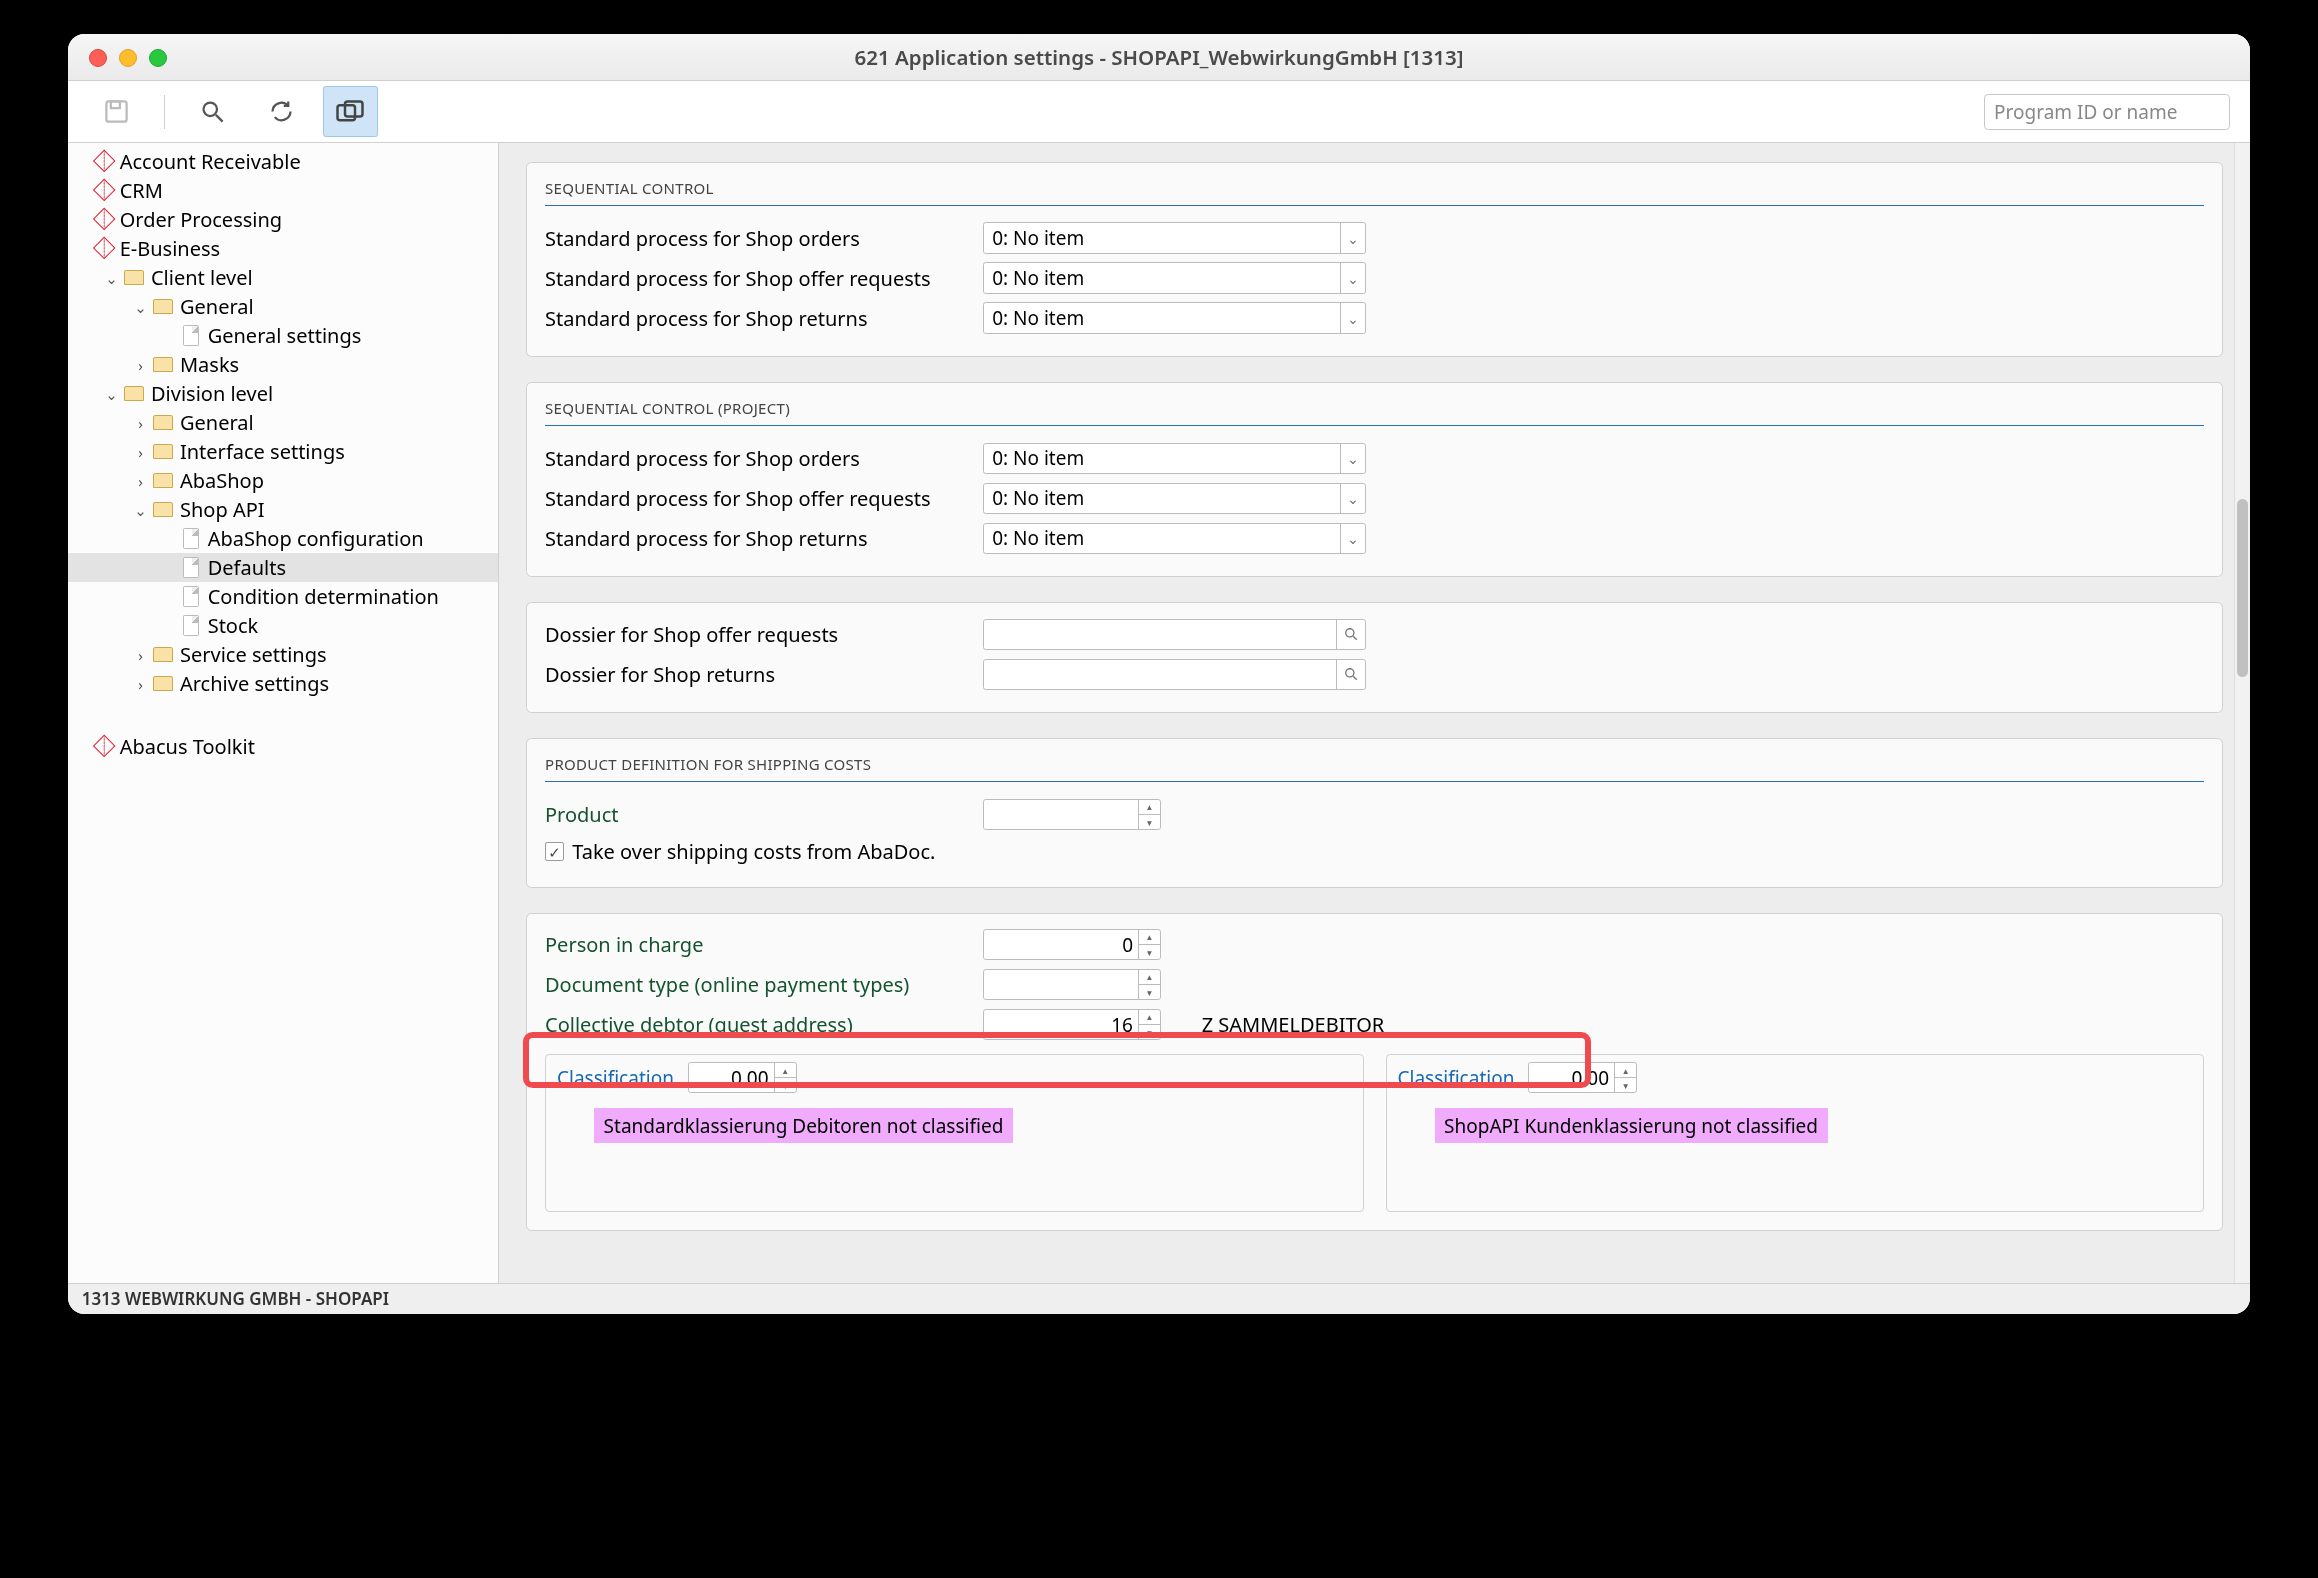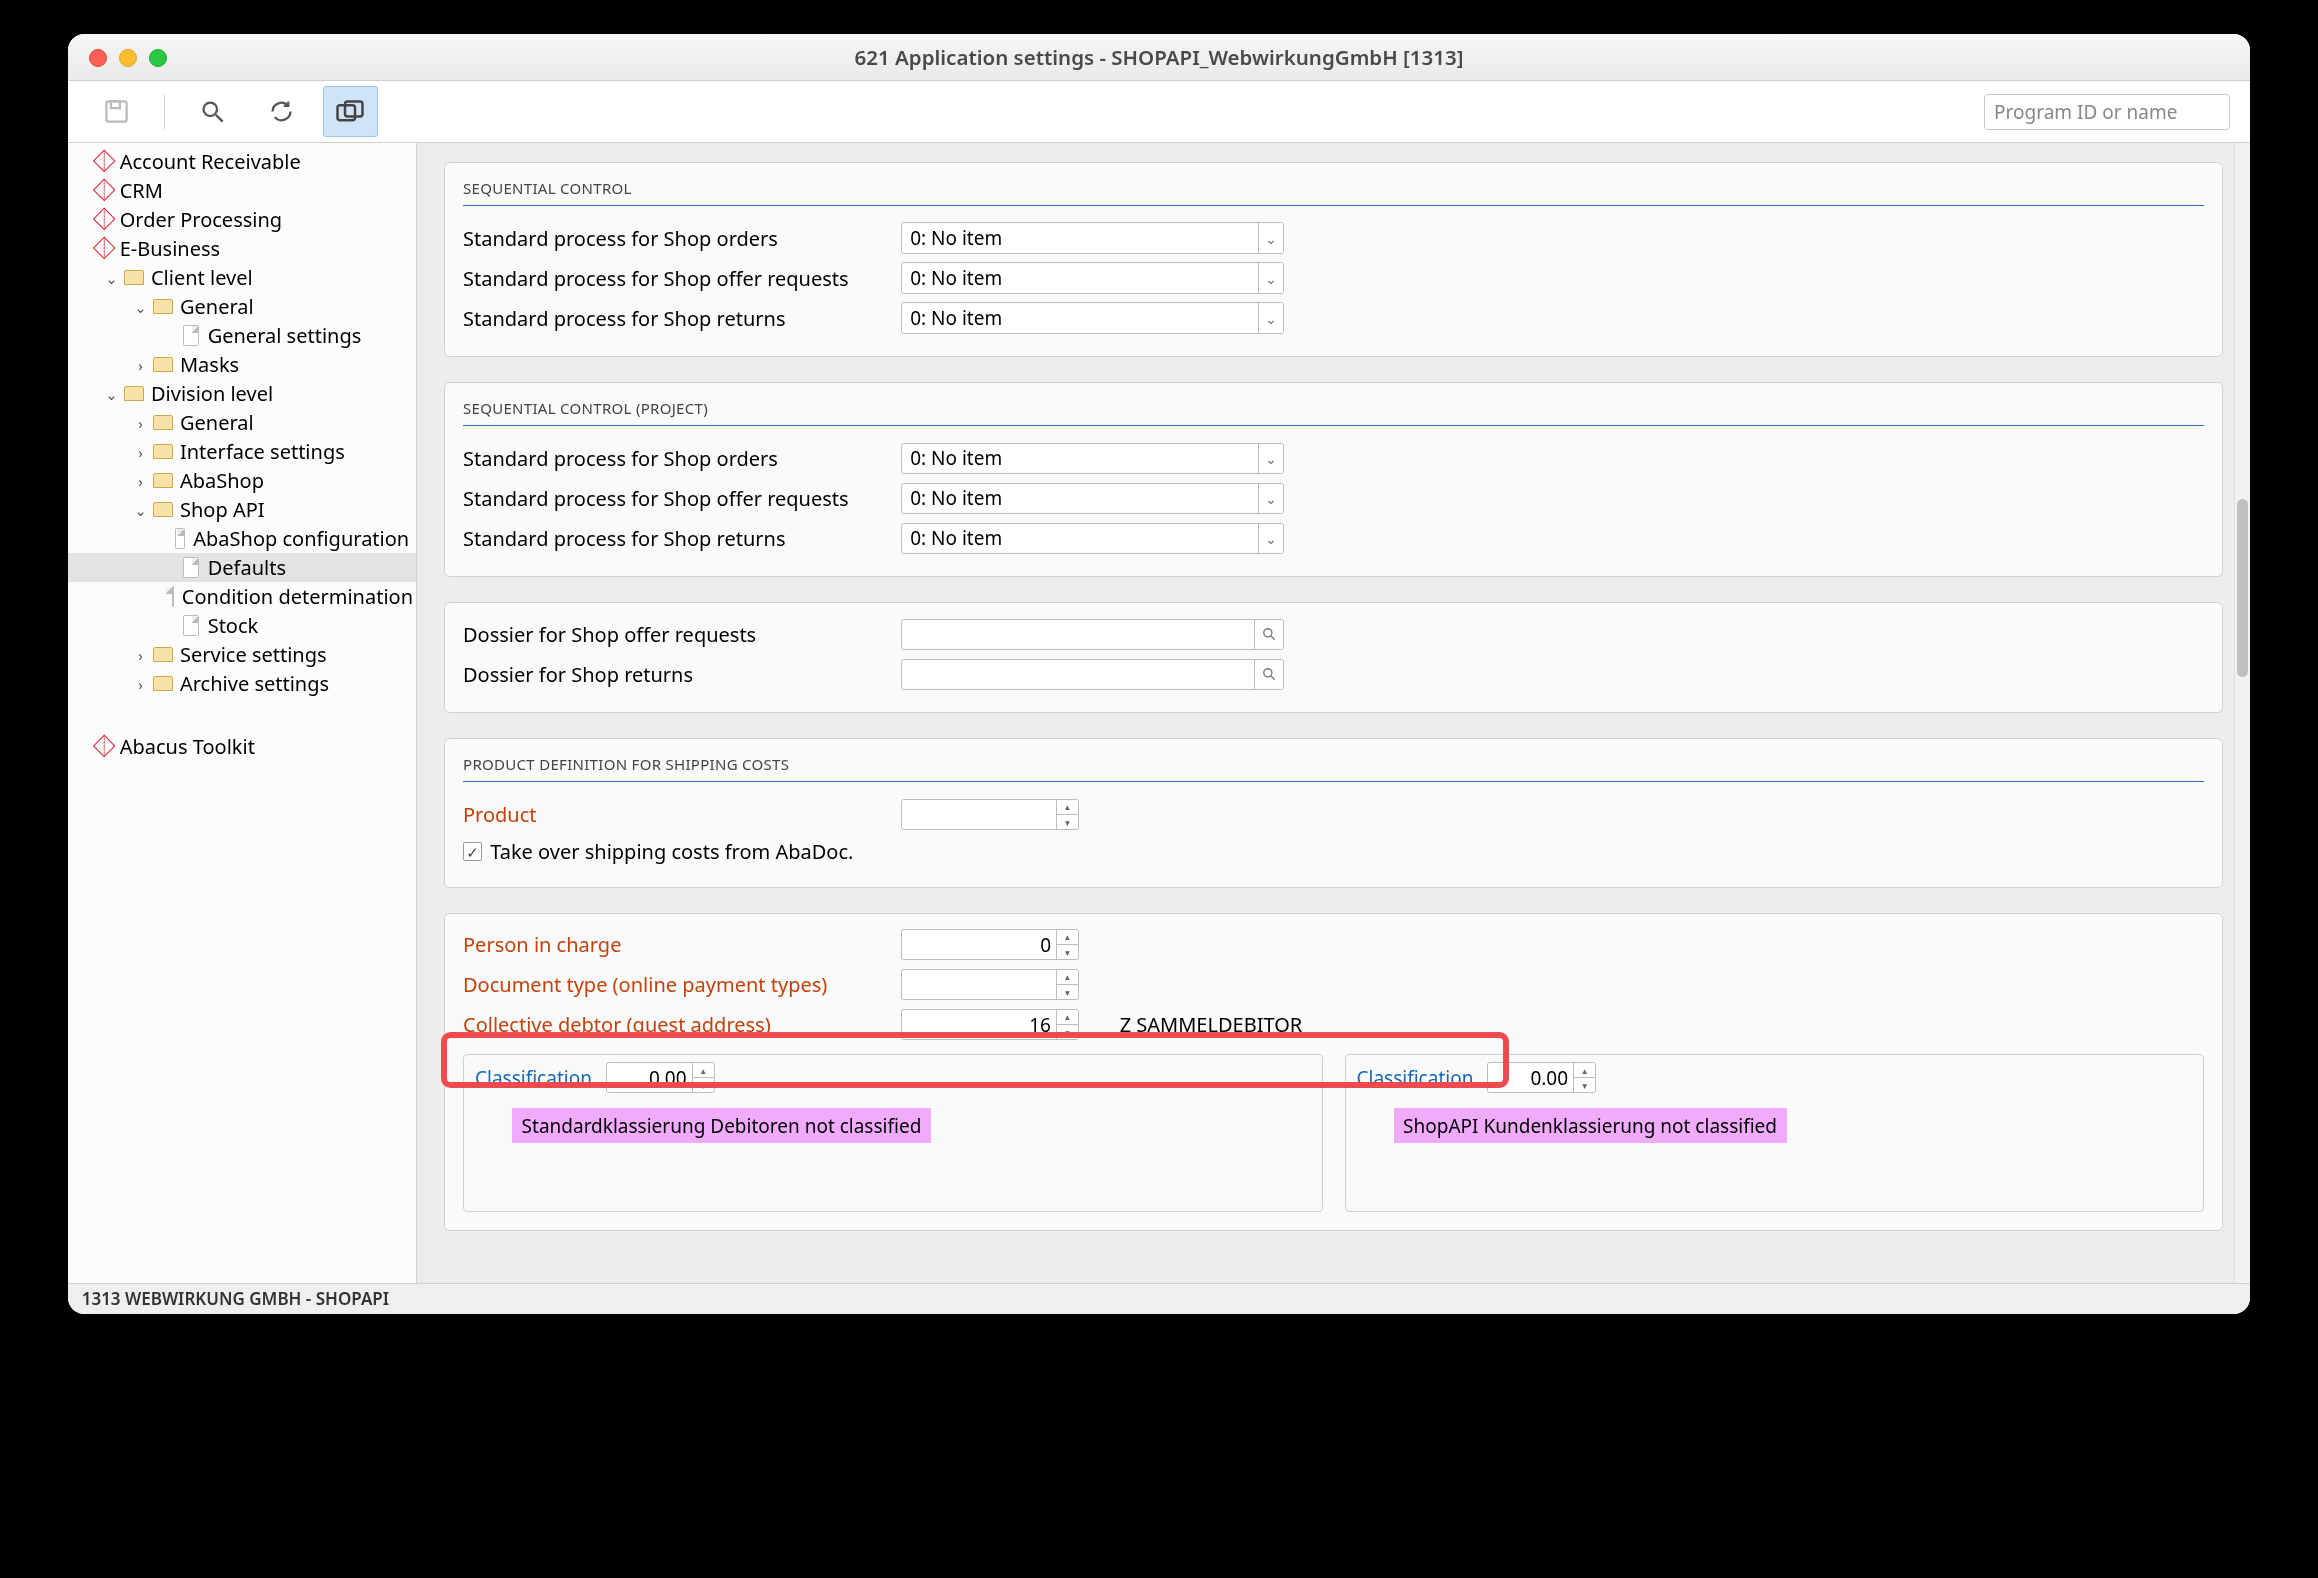--- a/index.html
+++ b/index.html
@@ -54,21 +54,21 @@
     border: 0.7px solid #c8c8c8;
     border-radius: 4.1px;
     background:#fff;
     font-size:19px;
     color:#888;
     padding: 0 9.6px;
     display:flex;align-items:center;
   }
   .body { display:flex; flex:1; min-height:0; }
   .sidebar {
-    width: 349px;
+    width: 431px;
     border-right: 0.7px solid #d0d0d0;
     background:#fcfcfc;
     font-size: 20px;
     overflow:auto;
     padding-top: 4.1px;
   }
   .nav-row { display:flex; align-items:center; height:29px; padding-right:6.8px; white-space:nowrap; }
   .nav-row .twisty { width:19px; text-align:center; color:#555; font-size:15px; }
   .nav-row .twisty.blank{ visibility:hidden; }
   .nav-row .diamond {
@@ -108,21 +108,21 @@
     color:#444;
     border-bottom: 1.4px solid #2a6fb5;
     padding: 4.1px 0 6.8px 0;
     margin-bottom: 12.3px;
   }
   .form-row {
     display:flex; align-items:center;
     height: 40px; font-size: 20px;
   }
   .form-row .lbl { width: 438px; }
-  .form-row .lbl.link { color:#c2410c; }
+  .form-row .lbl.link { color:#14532d; }
   .form-row .field {
     width: 383px; display:flex;
   }
   .combo {
     flex:1; height:31.5px;
     border:0.7px solid #bcbcbc; border-radius:2.7px;
     background:#fff; display:flex; align-items:center;
     padding: 0 8.2px; font-size:19px; position:relative;
   }
   .combo .dd {

